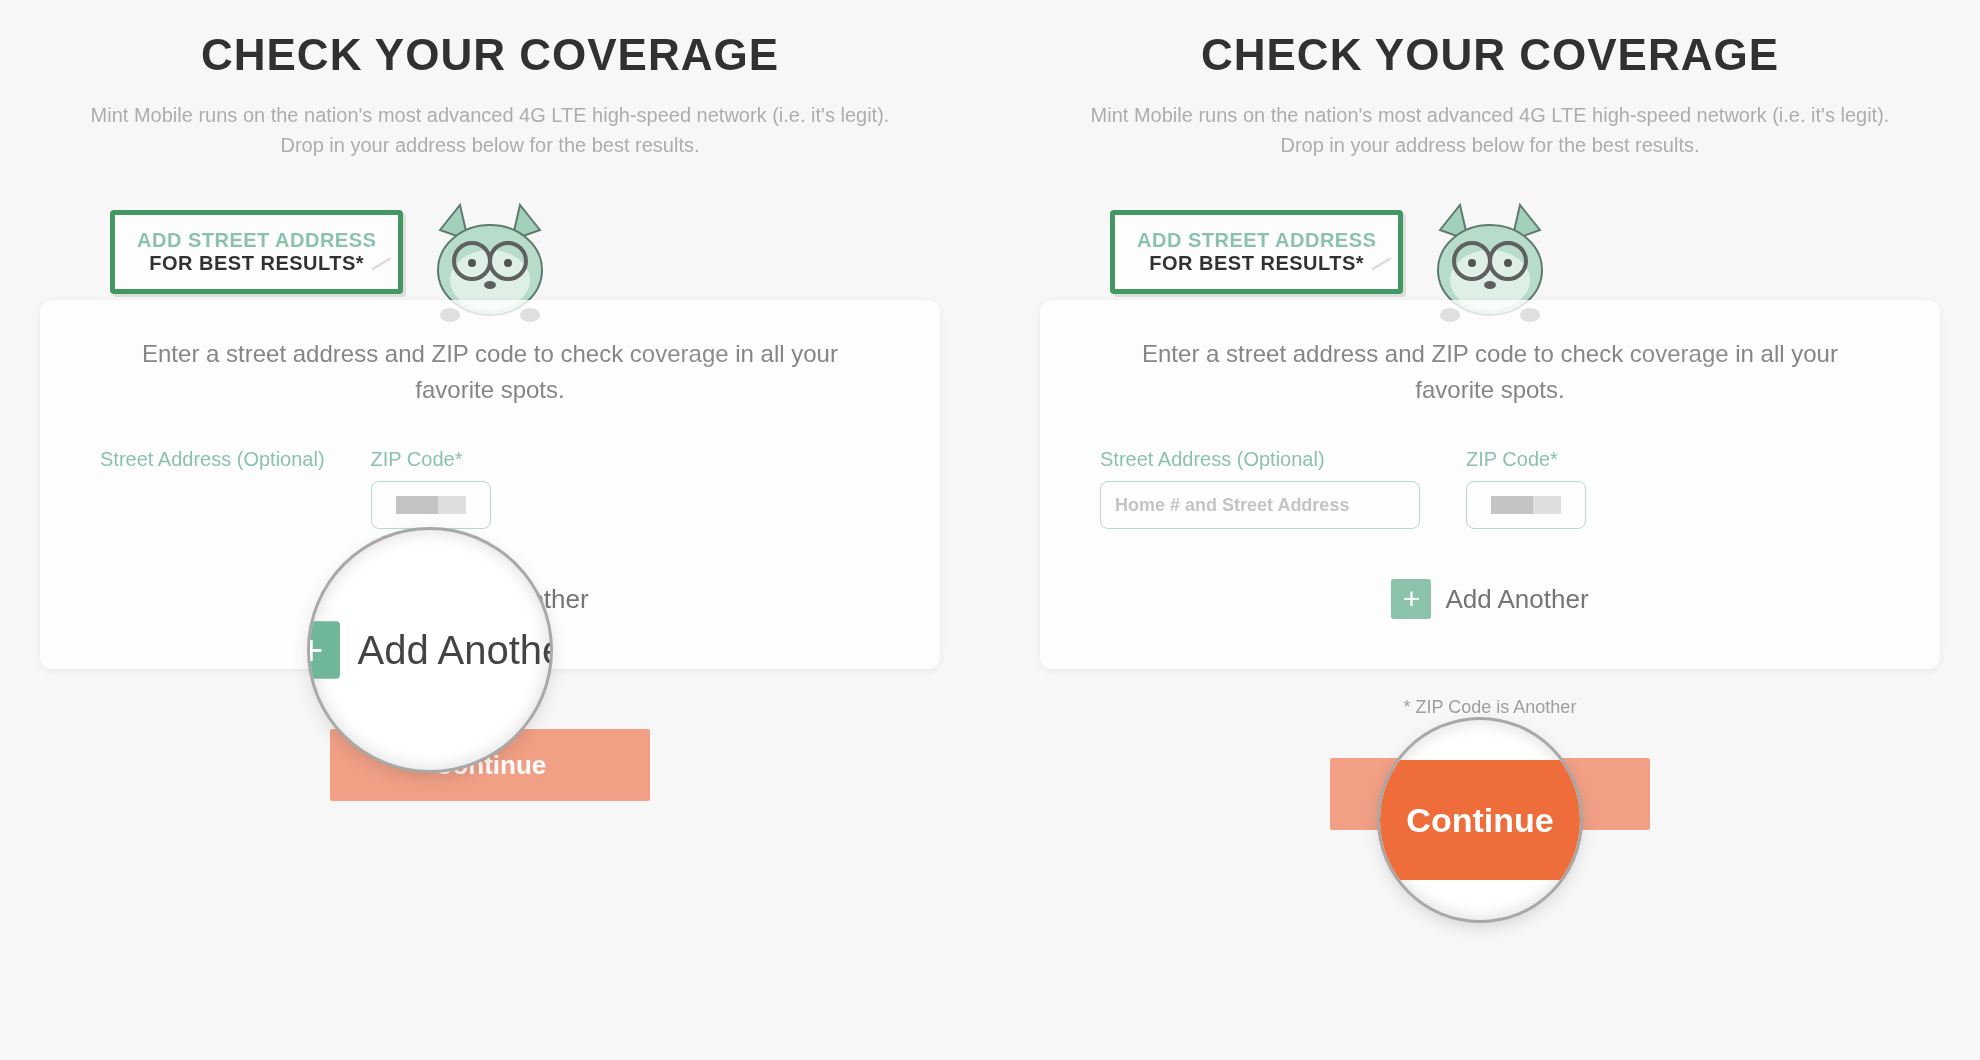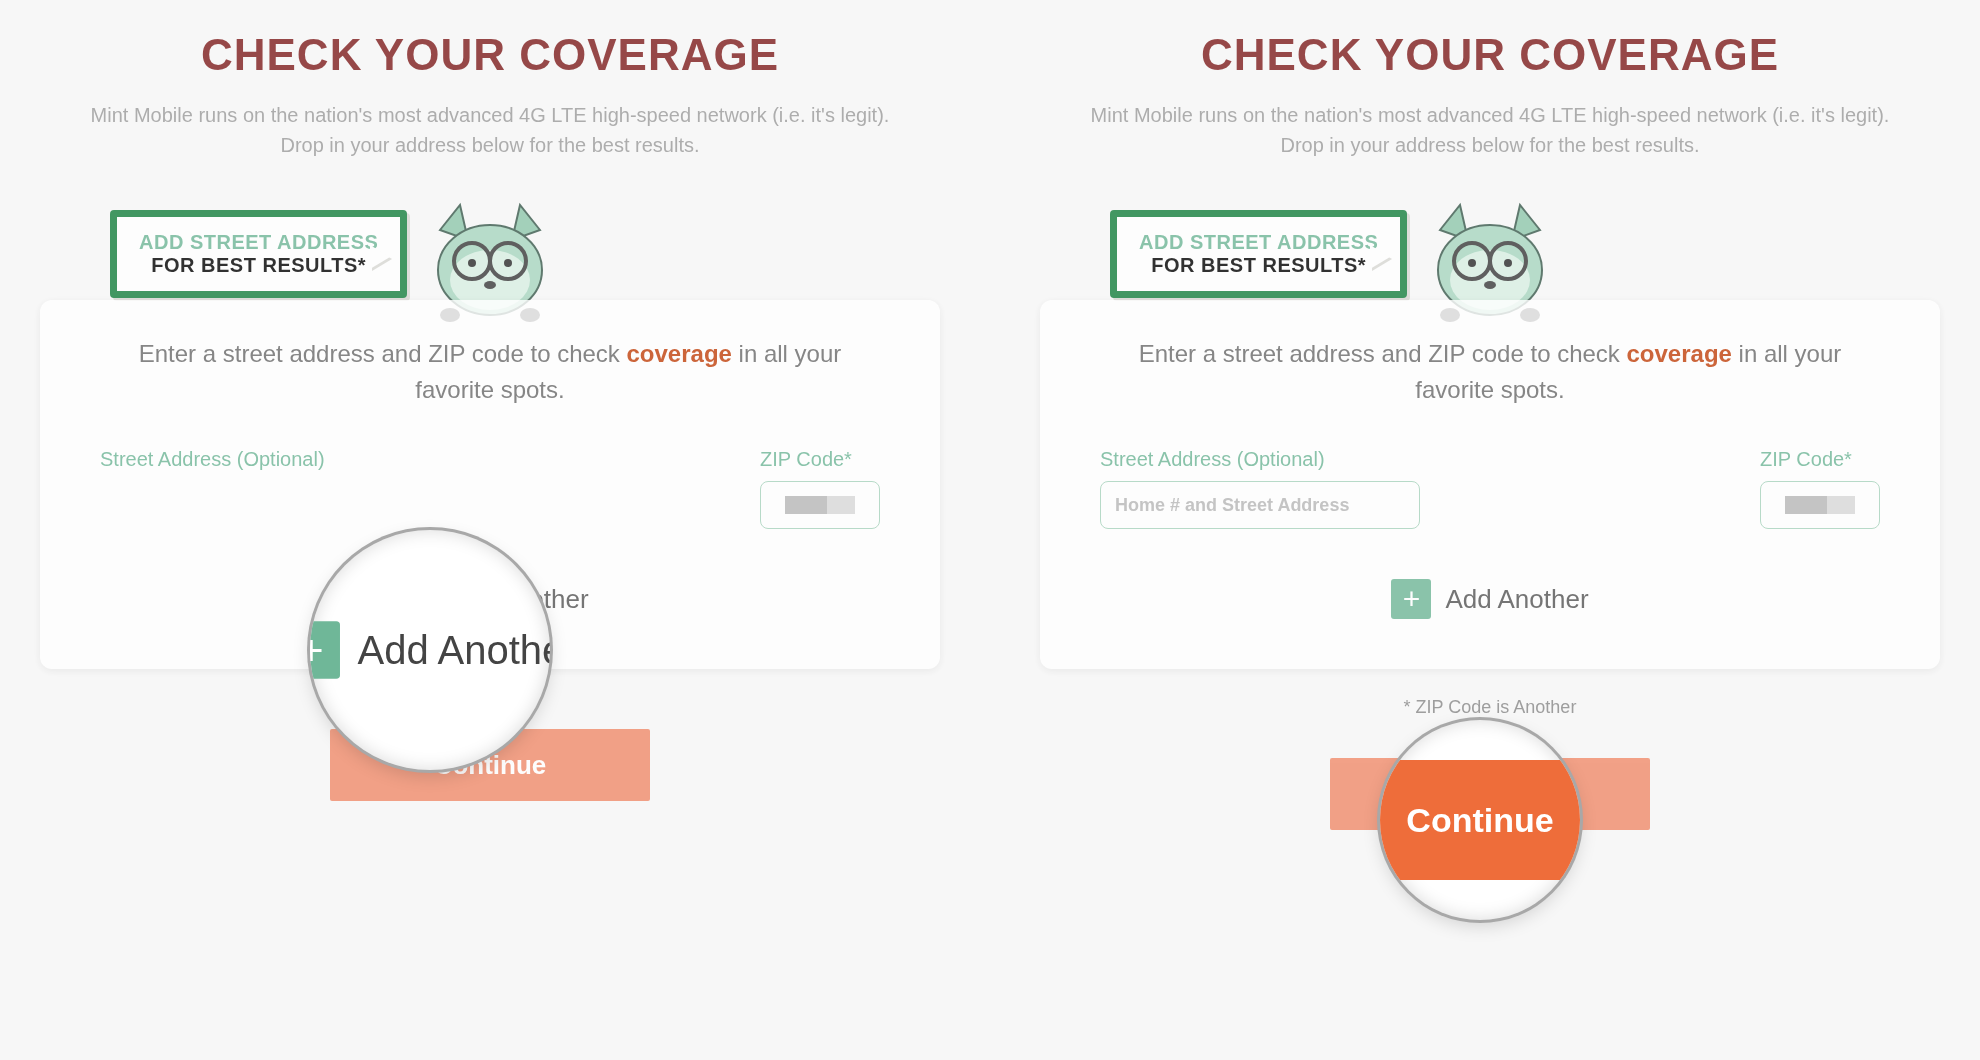--- a/index.html
+++ b/index.html
@@ -18,21 +18,21 @@
   }
   .panel {
     width: 900px;
     position: relative;
   }
   .title {
     text-align: center;
     font-size: 44px;
     font-weight: 800;
     letter-spacing: 1px;
-    color: #7f1d1d;
+    color: #000000;
     margin-top: 10px;
     margin-bottom: 20px;
   }
   .subtitle {
     text-align: center;
     font-size: 20px;
     color: #9b9b9b;
     line-height: 1.5;
     margin: 0 40px 40px 40px;
   }
@@ -41,21 +41,21 @@
     height: 110px;
   }
   .speech-bubble {
     position: absolute;
     left: 70px;
     top: 10px;
     background: #fff;
     border-radius: 4px;
     padding: 14px 22px;
     box-shadow: 3px 3px 0 0 #d8d8d4;
-    border: 7px solid #15803d;
+    border: 5px solid #15803d;
     text-align: center;
     font-weight: 800;
     font-size: 20px;
     letter-spacing: 0.5px;
   }
   .speech-bubble .line1 { color: #6fb798; }
   .speech-bubble .line2 { color: #000000; }
   .speech-tail {
     position: absolute;
     left: 330px;
@@ -82,25 +82,25 @@
     position: relative;
     z-index: 0;
   }
   .card-instruction {
     text-align: center;
     font-size: 24px;
     color: #6a6a6a;
     line-height: 1.5;
     margin-bottom: 40px;
   }
-  .card-instruction b { color: #c2410c; font-weight: 700; }
+  .card-instruction b { color: #737373; font-weight: 400; }
   .fields {
     display: flex;
-    justify-content: space-between;
-    gap: 24px;
+    justify-content: flex-start;
+    gap: 46px;
     margin-bottom: 50px;
   }
   .field { display: flex; flex-direction: column; }
   .field-label {
     color: #6fb798;
     font-size: 20px;
     margin-bottom: 10px;
   }
   .input-street {
     width: 320px;

